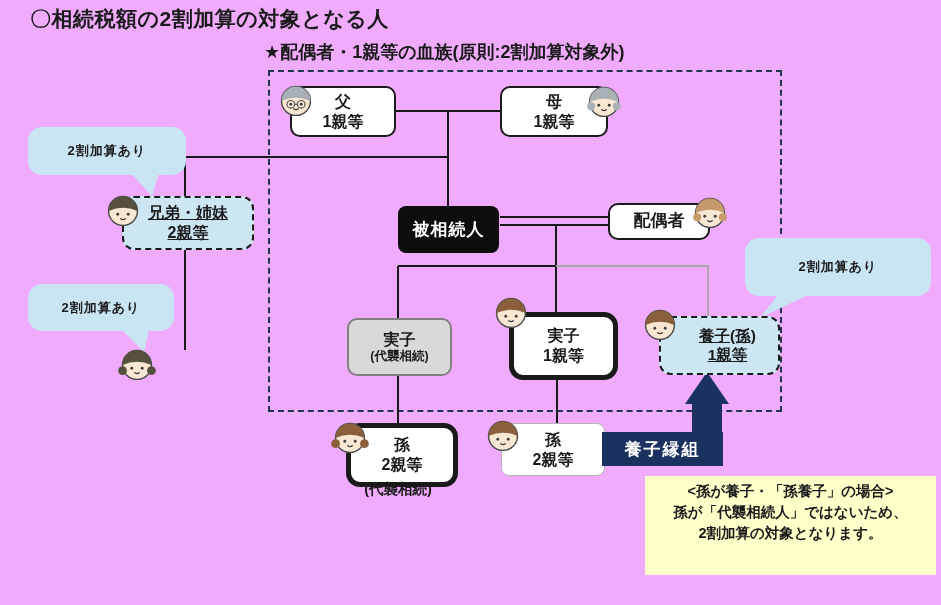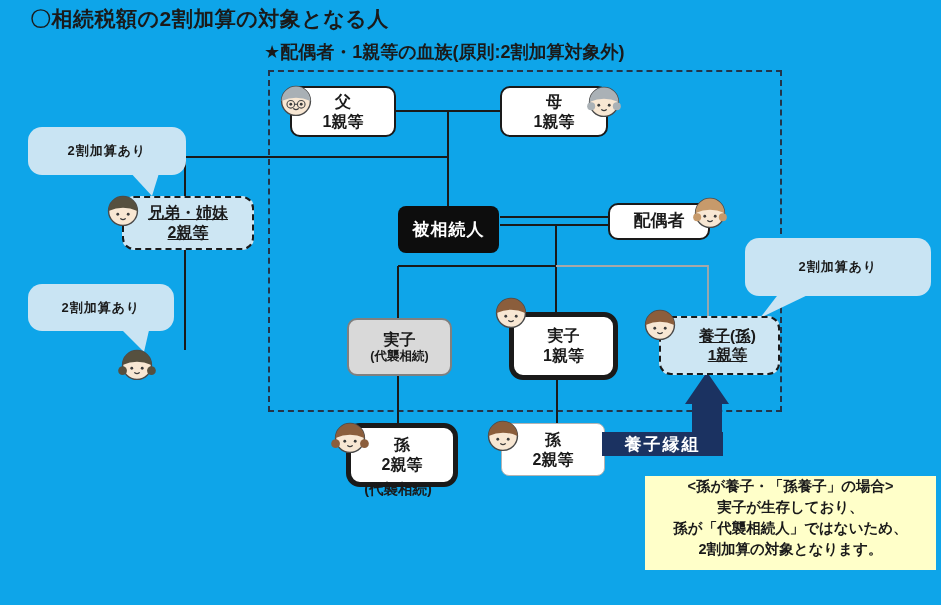--- a/index.html
+++ b/index.html
@@ -1,16 +1,16 @@
 <!DOCTYPE html>
 <html style="--accent-blue: #c9e4f3; --accent-blue-box: #cde6f3; --navy: #1b3261; --frame-navy: #22344a; --gray-box: #d9d9d9; --note-pink: #fbe7f3; --note-yellow: #ffffc9;"><head>
 <meta charset="utf-8">
 <style>
   html,body{margin:0;padding:0;background:#fff;}
-  .stage{position:relative;width:941px;height:605px;background:#0ea5e9;overflow:hidden;
+  .stage{position:relative;width:941px;height:605px;background:#f0abfc;overflow:hidden;
          font-family:"Liberation Sans","DejaVu Sans",sans-serif;font-weight:700;color:#1a1a1a;}
   .title{position:absolute;left:30px;top:5px;font-size:21px;letter-spacing:.5px;z-index:2;}
   .star{position:absolute;left:264px;top:40px;font-size:18px;z-index:2;}
   .frame{position:absolute;left:268px;top:70px;width:510px;height:338px;
          border:2.5px dashed var(--frame-navy);z-index:0;}
   svg.wires{position:absolute;left:0;top:0;width:941px;height:605px;z-index:1;}
   .wire{stroke:#1a1a1a;stroke-width:2;fill:none;}
   .wire-gray{stroke:#a8a8a8;stroke-width:1.8;fill:none;}
   .tail{fill:var(--accent-blue);}
   .navy{fill:var(--navy);}
@@ -23,21 +23,21 @@
   .thick{border-width:5px;border-radius:14px;}
   .gray{background:var(--gray-box);border:2px solid #808080;}
   .thin-gray{border:1.5px solid #b3b3b3;border-radius:8px;}
   .decedent{position:absolute;background:#0d0d0d;color:#fff;border-radius:8px;font-size:17px;
         display:flex;align-items:center;justify-content:center;z-index:3;letter-spacing:1px;}
   .bubble{position:absolute;background:var(--accent-blue);border-radius:14px;font-size:13px;
         display:flex;align-items:center;justify-content:center;z-index:2;letter-spacing:1px;}
   .adoption{position:absolute;background:var(--navy);color:#fff;font-size:17px;letter-spacing:2px;
         display:flex;align-items:center;justify-content:center;z-index:3;}
   .caption{position:absolute;font-size:14.5px;z-index:3;}
-  .note{position:absolute;text-align:center;font-size:14.5px;line-height:21px;z-index:2;}
+  .note{position:absolute;text-align:center;font-size:14.5px;line-height:21px;padding-top:5px;z-index:2;}
   .note-pink{background:var(--note-pink);}
   .note-yellow{background:var(--note-yellow);}
   .face{position:absolute;width:38px;height:38px;z-index:4;}
 </style>
 </head>
 <body>
 
 <div class="stage">
 
   <div class="title">〇相続税額の2割加算の対象となる人</div>
@@ -106,21 +106,21 @@
   </div>
   <div class="node thick" style="left:346px;top:423px;width:102px;height:54px;">
     <span>孫</span>
     <span>2親等</span>
   </div>
   <div class="caption" style="left:338px;top:480px;width:120px;text-align:center;">(代襲相続)</div>
   <div class="node thin-gray" style="left:501px;top:423px;width:102px;height:51px;">
     <span>孫</span>
     <span>2親等</span>
   </div>
-  <div class="adoption" style="left:602px;top:432px;width:121px;height:24px;">養子縁組</div>
+  <div class="adoption" style="left:602px;top:432px;width:121px;height:34px;">養子縁組</div>
 
   <span class="face" style="left:277px;top:81px;"><svg viewBox="0 0 40 40" width="38" height="38">
     <circle cx="20" cy="21" r="15.2" fill="#f8e7d3" stroke="#4a4a4a" stroke-width="1.5"></circle>
     <path d="M4.8,21 A15.2,15.2 0 0 1 35.2,21 Q20,14 4.8,21 Z" fill="#a9b0b5"></path>
     <circle cx="14.5" cy="24.5" r="1.5" fill="#3b3b3b"></circle>
     <circle cx="25.5" cy="24.5" r="1.5" fill="#3b3b3b"></circle>
     <path d="M17.6,29.2 Q20,31 22.4,29.2" fill="none" stroke="#3b3b3b" stroke-width="1.3" stroke-linecap="round"></path>
     <circle cx="14.5" cy="24.5" r="4" fill="none" stroke="#4a4a4a" stroke-width="1.2"></circle>
        <circle cx="25.5" cy="24.5" r="4" fill="none" stroke="#4a4a4a" stroke-width="1.2"></circle>
        <line x1="18.5" y1="24.5" x2="21.5" y2="24.5" stroke="#4a4a4a" stroke-width="1.2"></line>
@@ -193,18 +193,17 @@
     <circle cx="20" cy="21" r="15.2" fill="#f8e7d3" stroke="#4a4a4a" stroke-width="1.5"></circle>
     <path d="M4.8,21 A15.2,15.2 0 0 1 35.2,21 Q20,14 4.8,21 Z" fill="#8b5e3c"></path>
     <circle cx="14.5" cy="24.5" r="1.5" fill="#3b3b3b"></circle>
     <circle cx="25.5" cy="24.5" r="1.5" fill="#3b3b3b"></circle>
     <path d="M17.6,29.2 Q20,31 22.4,29.2" fill="none" stroke="#3b3b3b" stroke-width="1.3" stroke-linecap="round"></path>
 
   </svg></span>
 
   <div class="note note-yellow" style="left:645px;top:476px;width:291px;height:94px;">
     <div>&lt;孫が養子・「孫養子」の場合&gt;</div>
-    <div>実子が生存しており、</div>
     <div>孫が「代襲相続人」ではないため、</div>
     <div>2割加算の対象となります。</div>
   </div>
 
 </div>
 
 </body></html>

